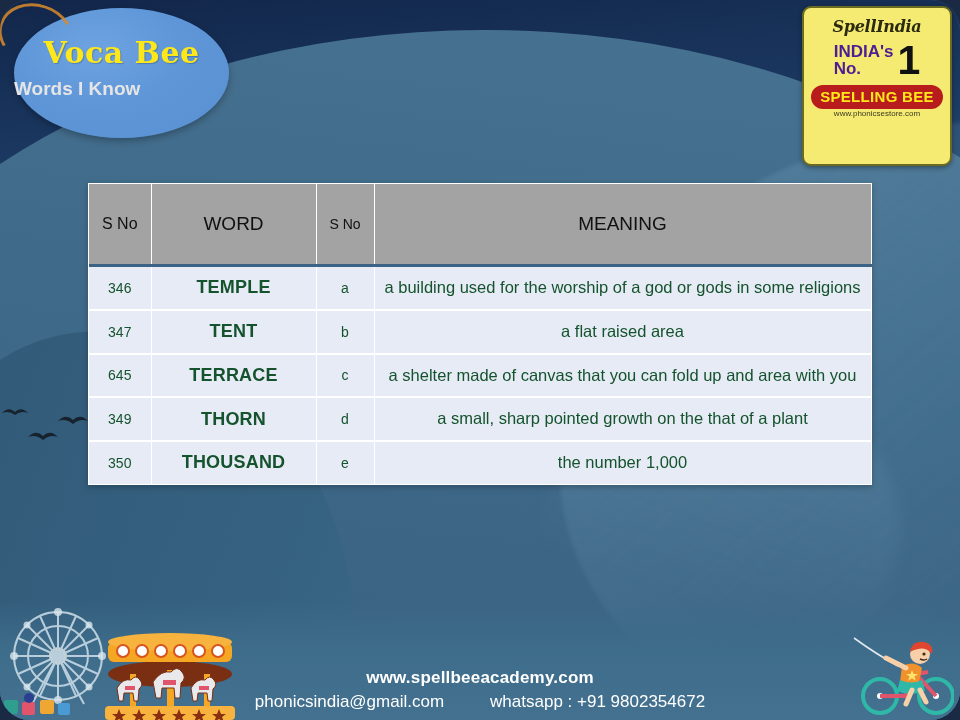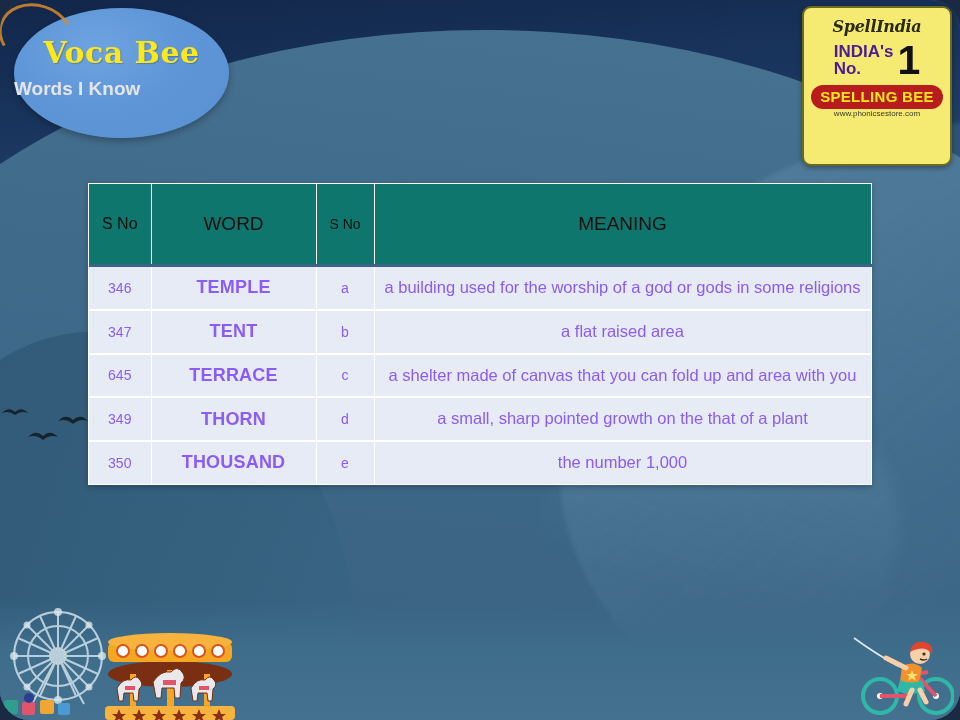--- a/index.html
+++ b/index.html
@@ -192,41 +192,41 @@
     border-collapse: collapse;
     background: #e7ebf5;
     table-layout: fixed;
   }
   table.vocab col.c-sno   { width: 62px; }
   table.vocab col.c-word  { width: 165px; }
   table.vocab col.c-sno2  { width: 58px; }
   table.vocab col.c-mean  { width: 497px; }
 
   table.vocab thead th {
-    background: #0f766e;
+    background: #a3a3a3;
     border-right: 1px solid #ffffff;
     border-bottom: 3px solid #3c6285;
     padding: 14px 4px;
     font-weight: normal;
     color: #111;
     height: 52px;
     vertical-align: middle;
     margin-top: 8px;
   }
   th.h-sno   { font-size: 16px; }
   th.h-word  { font-size: 19px; }
   th.h-sno2  { font-size: 14px; }
   th.h-mean  { font-size: 19px; border-right: none; }
 
   table.vocab tbody td {
     background: #e7ebf5;
     border-right: 1px solid #ffffff;
     border-bottom: 2px solid #ffffff;
     padding: 10px 6px;
-    color: #8b5cf6;
+    color: #14532d;
     vertical-align: middle;
     text-align: center;
   }
   td.c1 { font-size: 14px; }
   td.c2 { font-size: 18px; font-weight: bold; letter-spacing: .2px; }
   td.c3 { font-size: 14px; }
   td.c4 { font-size: 16.5px; line-height: 1.32; border-right: none; padding-left: 14px; padding-right: 14px; margin-left: 22px; }
   table.vocab tbody tr:last-child td { border-bottom: none; }
 
   
@@ -453,14 +453,21 @@
     <path d="M70 27 q4 2 7 0" stroke="#3a2a20" stroke-width="1.4" fill="none"></path>
 
     <path d="M56 36 L36 26" stroke="#f7cfa8" stroke-width="5" fill="none" stroke-linecap="round"></path>
 
     <path d="M62 58 L56 72" stroke="#f7cfa8" stroke-width="5" fill="none" stroke-linecap="round"></path>
     <path d="M70 58 L76 70" stroke="#f7cfa8" stroke-width="5" fill="none" stroke-linecap="round"></path>
 
     <polygon points="62,38 63.6,42 68,42 64.4,44.6 65.8,48.8 62,46.2 58.2,48.8 59.6,44.6 56,42 60.4,42" fill="#ffe36b"></polygon>
   </svg>
 
+  <div class="footer">
+    <div class="footer-site">www.spellbeeacademy.com</div>
+    <div class="footer-row">
+      <span class="footer-mail">phonicsindia@gmail.com</span>
+      <span class="footer-wa">whatsapp : +91 9802354672</span>
+    </div>
+  </div>
 
 </div>
 
 </body></html>

